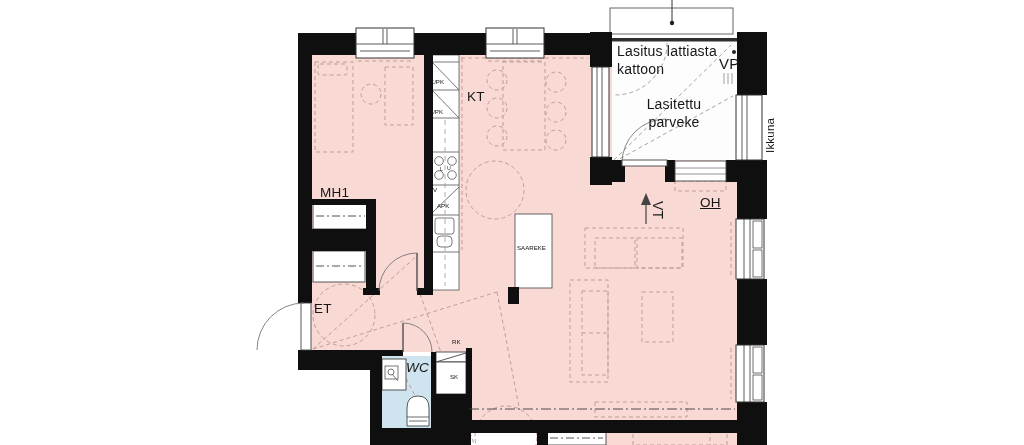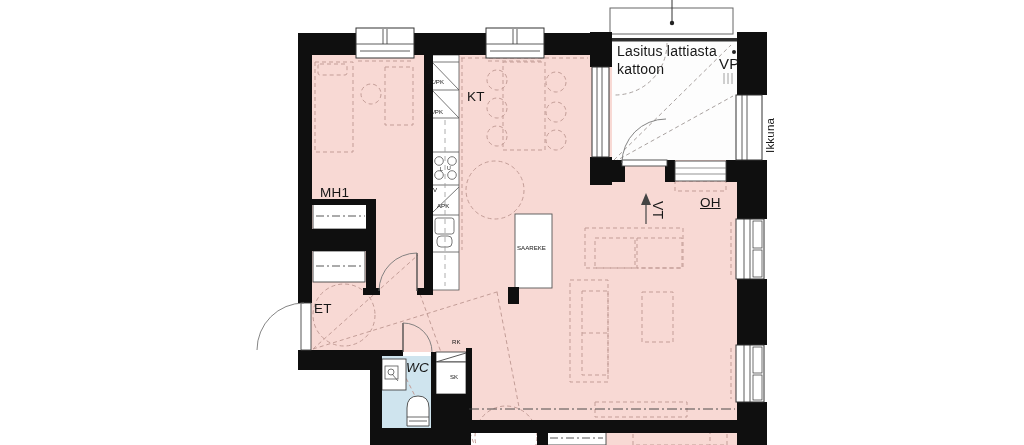--- a/index.html
+++ b/index.html
@@ -217,16 +217,18 @@
   <span class="lbl micro" style="left:447px;top:165px;">U</span>
   <span class="lbl tiny" style="left:428px;top:187px;">MV</span>
   <span class="lbl tiny" style="left:437px;top:203px;">APK</span>
 
   <span class="lbl tiny" style="left:452px;top:339px;">RK</span>
   <span class="lbl tiny" style="left:450px;top:374px;">SK</span>
 
   <span class="lbl med" style="left:617px;top:42px;width:112px;">Lasitus lattiasta
 kattoon</span>
   <span class="lbl med" style="left:719px;top:54px;font-size:15px;">VP</span>
+  <span class="lbl med center" style="left:628px;top:95px;width:92px;">Lasitettu
+parveke</span>
 
   <span class="lbl med vert-up" style="left:763px;top:97px;height:56px;font-size:11.5px;">Ikkuna</span>
   <span class="lbl med vert" style="left:649px;top:201px;height:26px;">VT</span>
 </div>
 
 </body></html>

